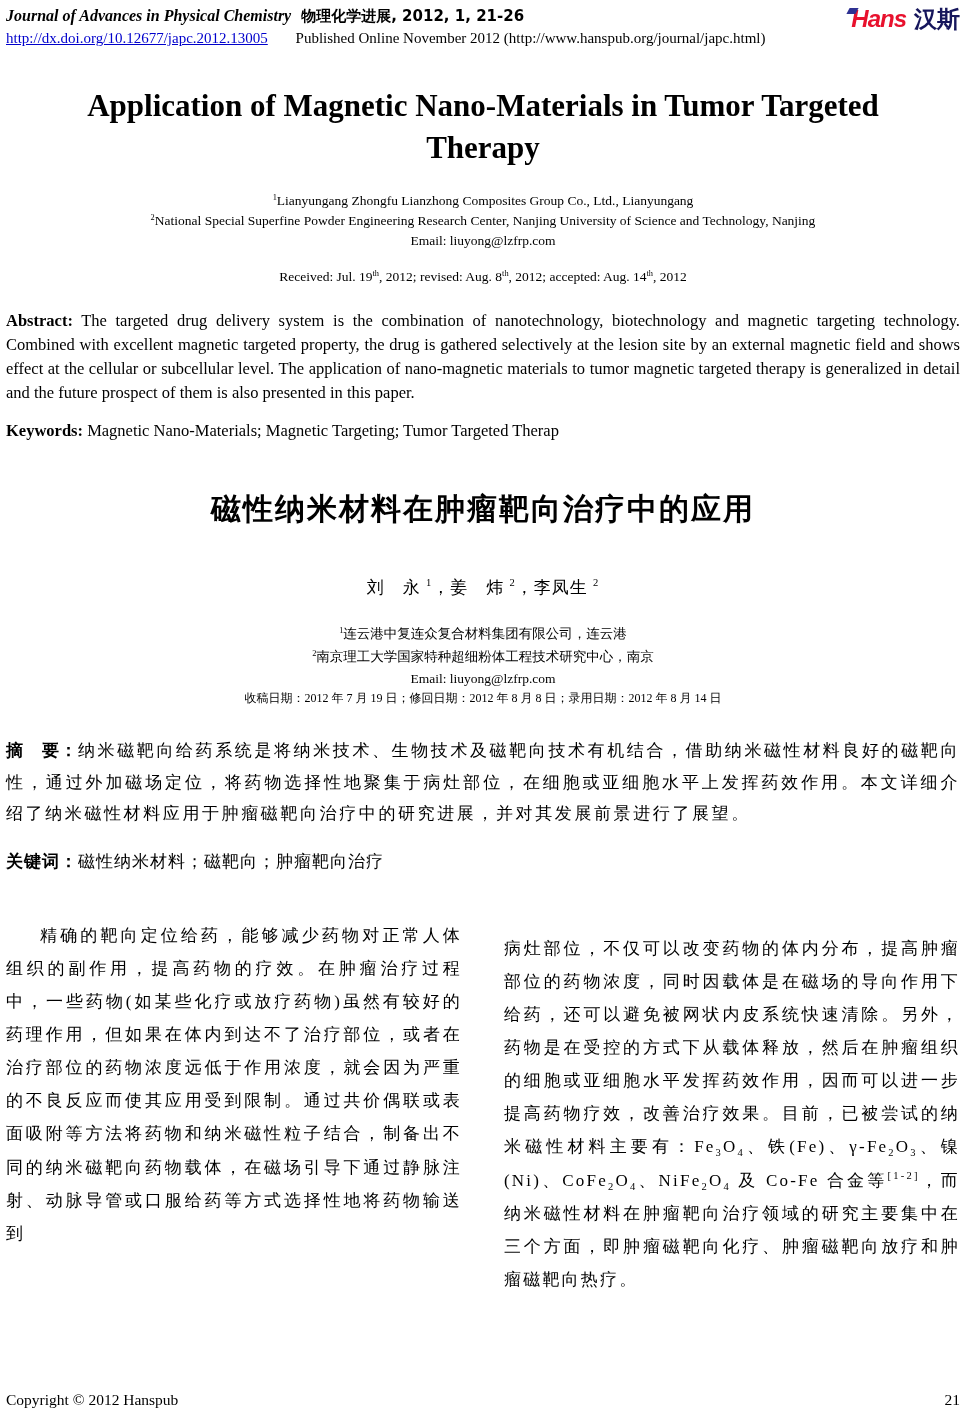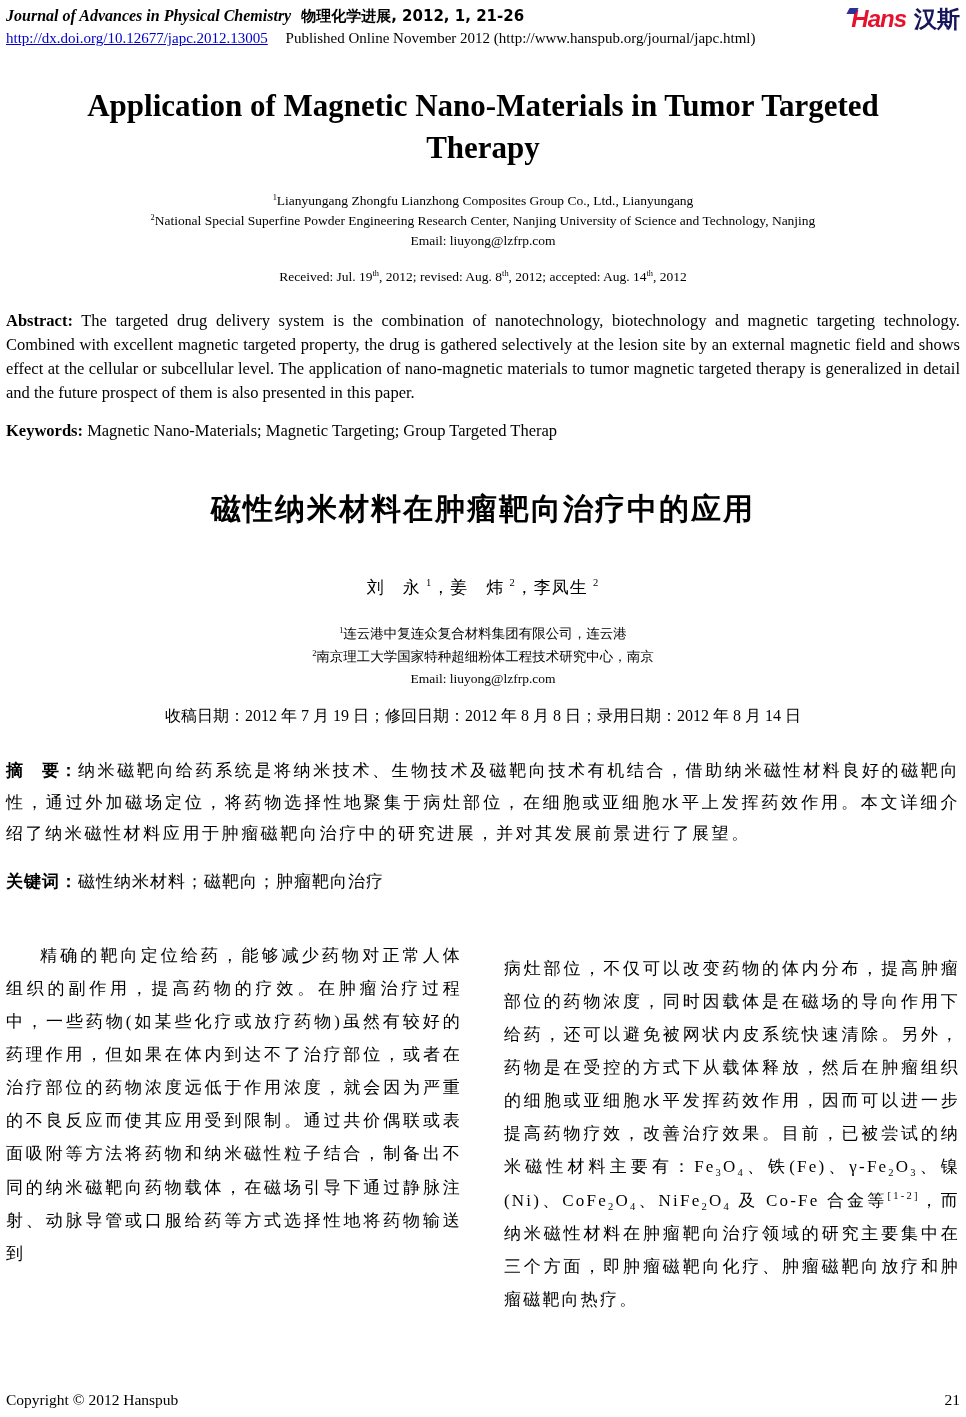--- a/index.html
+++ b/index.html
@@ -14,40 +14,40 @@
   }
   sup{font-size:0.62em;line-height:0;vertical-align:super;}
   sub{font-size:0.62em;line-height:0;vertical-align:sub;}
   
   .hdr{display:flex;justify-content:space-between;align-items:flex-start;}
   .hdr-line1{font-size:16px;line-height:1.25;}
   .hdr-journal-en{font-style:italic;font-weight:bold;}
   .hdr-journal-cn{font-weight:bold;font-family:"DejaVu Sans",sans-serif;font-size:15px;margin-left:6px;}
   .hdr-line2{font-size:15px;margin-top:4px;}
   .doi-link{color:#0000cc;text-decoration:underline;cursor:pointer;}
-  .published{margin-left:14px;}
+  .published{margin-left:24px;}
   .logo{position:relative;white-space:nowrap;font-size:24px;line-height:1;padding-top:1px;}
   .logo-hans{color:#e8112d;font-weight:bold;font-style:italic;font-family:"Liberation Sans","DejaVu Sans",sans-serif;letter-spacing:-1px;}
   .logo-accent{position:absolute;left:-3px;top:2px;width:9px;height:6px;background:#2e3192;transform:skewX(-28deg);}
   .logo-cn{color:#16165c;font-weight:bold;font-family:"DejaVu Sans",sans-serif;margin-left:2px;font-size:23px;}
   
   .title-en{margin:38px auto 0 auto;max-width:900px;text-align:center;font-size:31px;font-weight:bold;line-height:1.35;}
   .authors{margin-top:46px;text-align:center;font-size:17px;font-weight:bold;}
   .affil-block{margin-top:22px;text-align:center;font-size:13.5px;line-height:1.5;}
   .received{margin-top:18px;text-align:center;font-size:13.5px;}
   .para{margin:0;text-align:justify;}
   .abstract-en{margin-top:24px;font-size:16.5px;line-height:1.44;}
   .keywords-en{margin-top:17px;font-size:16.5px;}
   .b{font-weight:bold;}
   
   .title-cn{margin-top:48px;text-align:center;font-size:30px;font-weight:bold;
     font-family:"DejaVu Sans","Liberation Sans",sans-serif;letter-spacing:2px;}
   .authors-cn{margin-top:46px;text-align:center;font-size:17px;letter-spacing:1px;}
   .affil-cn{margin-top:24px;text-align:center;font-size:13.5px;line-height:1.65;}
-  .dates-cn{margin-top:16px;text-align:center;font-size:16px;}
+  .dates-cn{text-align:center;font-size:12px;}
   .abstract-cn{margin-top:28px;font-size:17px;line-height:1.85;letter-spacing:2.6px;}
   .keywords-cn{margin-top:20px;font-size:17px;letter-spacing:1px;}
   .cjk-b{font-weight:bold;font-family:"DejaVu Sans","Liberation Sans",sans-serif;letter-spacing:1px;}
   
   .cols{display:flex;gap:42px;margin-top:46px;}
   .col{flex:1;min-width:0;}
   .sec-heading{font-size:18px;font-weight:bold;font-family:"DejaVu Sans","Liberation Sans",sans-serif;margin:0 0 18px 0;}
   .body-p{font-size:17px;line-height:1.95;letter-spacing:2.2px;text-align:justify;text-justify:inter-character;}
   .indent{text-indent:2em;}
   .col-right-pad{padding-top:13px;}
@@ -83,21 +83,21 @@
   <div class="affil-block">
     <div><sup>1</sup>Lianyungang Zhongfu Lianzhong Composites Group Co., Ltd., Lianyungang</div>
     <div><sup>2</sup>National Special Superfine Powder Engineering Research Center, Nanjing University of Science and Technology, Nanjing</div>
     <div>Email: liuyong@lzfrp.com</div>
   </div>
 
   <div class="received">Received: Jul. 19<sup>th</sup>, 2012; revised: Aug. 8<sup>th</sup>, 2012; accepted: Aug. 14<sup>th</sup>, 2012</div>
 
   <p class="para abstract-en"><span class="b">Abstract:</span><span> The targeted drug delivery system is the combination of nanotechnology, biotechnology and magnetic targeting technology. Combined with excellent magnetic targeted property, the drug is gathered selectively at the lesion site by an external magnetic field and shows effect at the cellular or subcellular level. The application of nano-magnetic materials to tumor magnetic targeted therapy is generalized in detail and the future prospect of them is also presented in this paper.</span></p>
 
-  <p class="para keywords-en"><span class="b">Keywords:</span><span> Magnetic Nano-Materials; Magnetic Targeting; Group Targeted Therap</span></p>
+  <p class="para keywords-en"><span class="b">Keywords:</span><span> Magnetic Nano-Materials; Magnetic Targeting; Tumor Targeted Therap</span></p>
 
   <div class="title-cn">磁性纳米材料在肿瘤靶向治疗中的应用</div>
 
   <div class="authors-cn">刘　永 <sup>1</sup>，姜　炜 <sup>2</sup>，李凤生 <sup>2</sup></div>
 
   <div class="affil-cn">
     <div><sup>1</sup>连云港中复连众复合材料集团有限公司，连云港</div>
     <div><sup>2</sup>南京理工大学国家特种超细粉体工程技术研究中心，南京</div>
     <div>Email: liuyong@lzfrp.com</div>
   </div>

